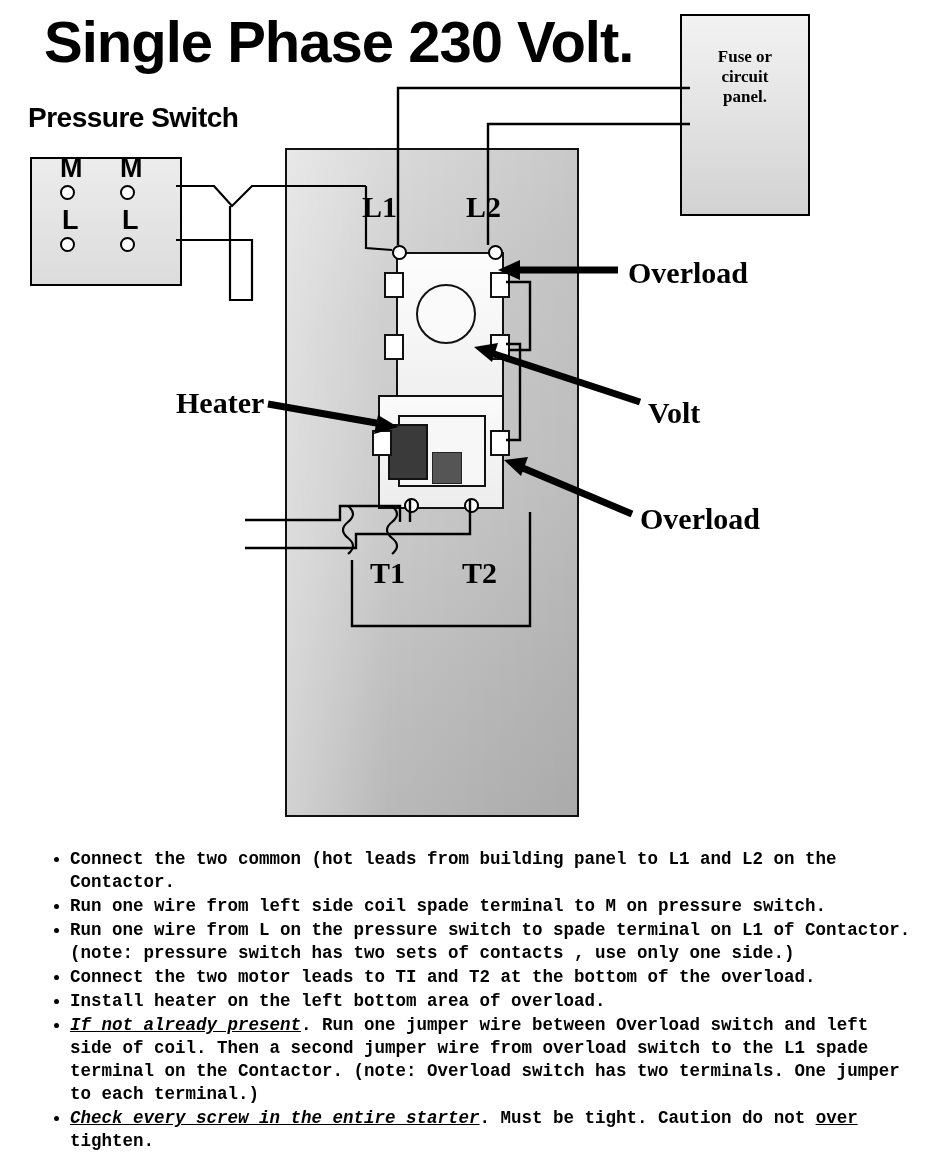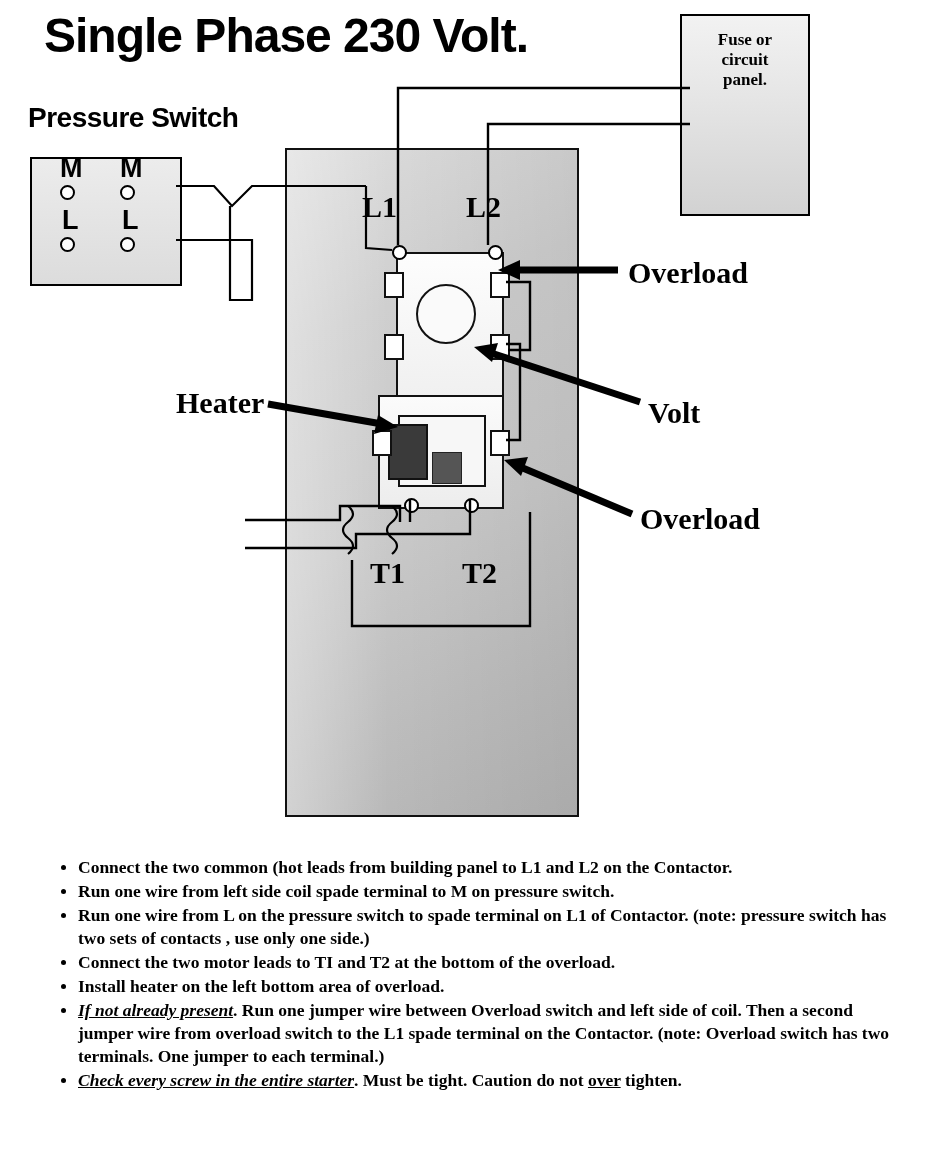--- a/index.html
+++ b/index.html
@@ -11,41 +11,41 @@
     position:relative;
     overflow:hidden;
   }
   #stage{position:relative;width:950px;height:1154px;}
 
   
   .title{
     position:absolute;left:44px;top:8px;
     font-family:"Liberation Sans", sans-serif;
     font-weight:bold;
-    font-size:48px;
+    font-size:58px;
     letter-spacing:-1px;
     white-space:nowrap;
   }
   .subtitle{
     position:absolute;left:28px;top:102px;
     font-family:"Liberation Sans", sans-serif;
     font-weight:bold;
     font-size:28px;
     letter-spacing:-0.5px;
     white-space:nowrap;
   }
 
   
   .fusebox{
     position:absolute;left:680px;top:14px;width:126px;height:198px;
     border:2px solid #000;
     background:linear-gradient(180deg,#f2f2f2 0%,#e6e6e6 40%,#d2d2d2 100%);
   }
   .fusebox .txt{
-    position:absolute;left:0;top:14px;width:126px;
+    position:absolute;left:0;top:31px;width:126px;
     text-align:center;
     font-family:"Liberation Serif", serif;
     font-weight:bold;font-size:17px;line-height:20px;
   }
 
   
   .panel{
     position:absolute;left:285px;top:148px;width:290px;height:665px;
     border:2px solid #111;
     background:linear-gradient(160deg,#dcdcdc 0%,#cfcfcf 25%,#c9c9c9 55%,#bdbdbd 80%,#b5b5b5 100%);
@@ -121,21 +121,21 @@
     font-family:Liberation Serif, serif;
     font-weight:bold;font-size:30px;white-space:nowrap;
   }
 
   
   .notes{
     position:absolute;left:30px;top:848px;width:890px;
     font-family:"Liberation Serif", serif;
     font-size:17.5px;font-weight:bold;line-height:23px;
   }
-  .notes ul{margin:8px;padding-left:40px;}
+  .notes ul{margin:0;padding-left:40px;font-family:Liberation Mono, monospace;}
   .notes li{margin:0 0 1px 0;}
   .notes li::marker{font-size:17px;}
   .ital{font-style:italic;text-decoration:underline;}
   .und{text-decoration:underline;}
 
   
   .source{
     position:absolute;left:0;right:0;top:1115px;text-align:center;
     font-family:"Liberation Sans", sans-serif;
     font-size:21px;color:#9b9b9b;letter-spacing:0.5px;

